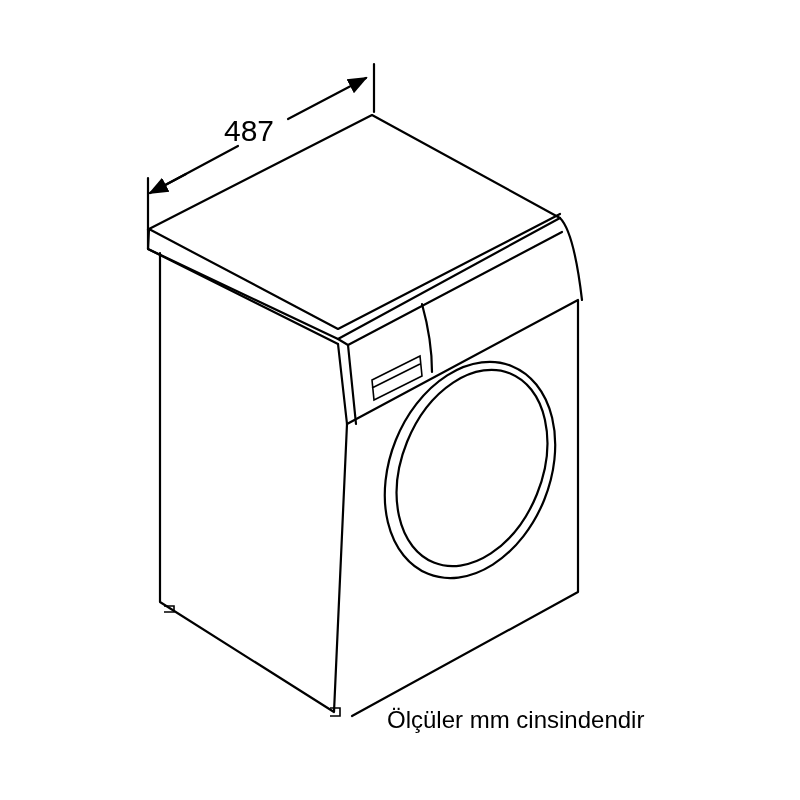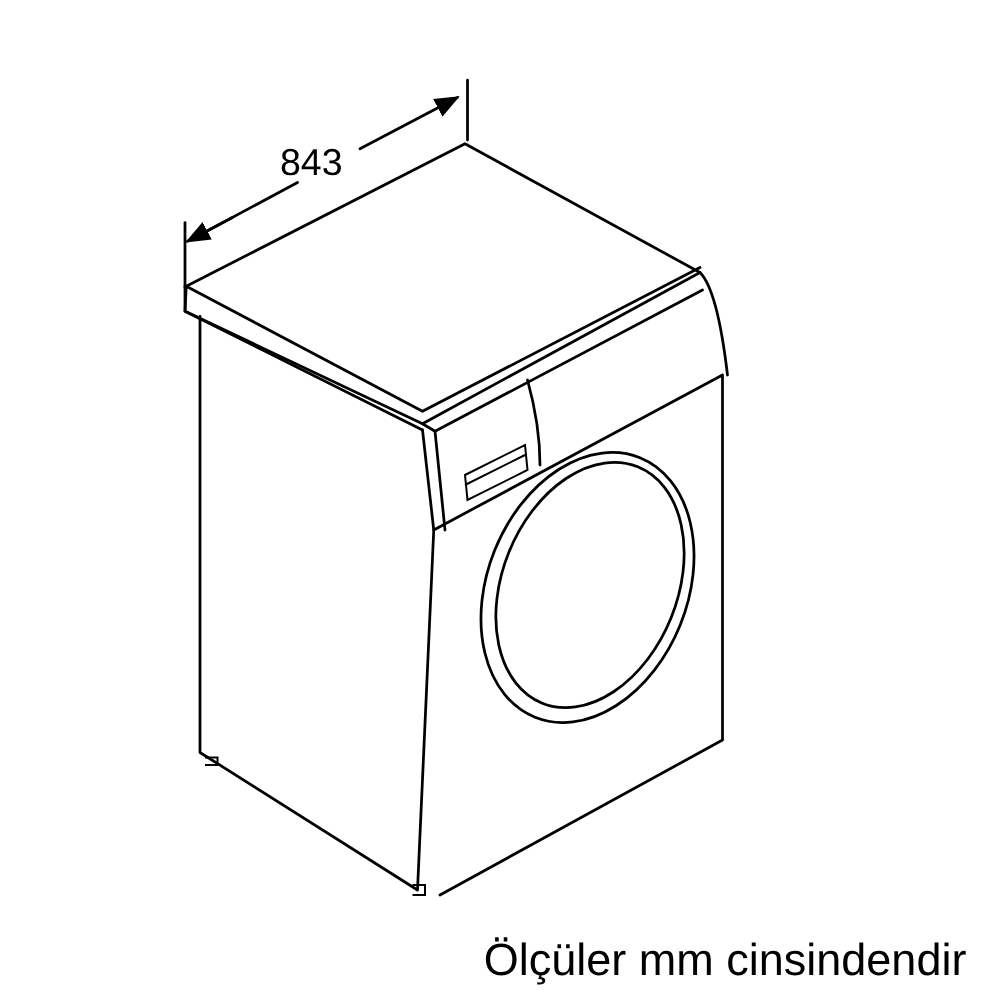--- a/index.html
+++ b/index.html
@@ -2,21 +2,21 @@
 <html><head>
 <meta charset="utf-8">
 <style>
   html,body{margin:0;padding:0;background:#ffffff;}
   body{width:800px;height:800px;position:relative;overflow:hidden;font-family:"Liberation Sans",sans-serif;}
   svg{position:absolute;left:0;top:0;}
   .ln{fill:none;stroke:#000;stroke-width:2.2;stroke-linejoin:round;stroke-linecap:round;}
   .thin{fill:none;stroke:#000;stroke-width:1.6;}
   .label{position:absolute;color:#000;white-space:nowrap;}
   #dim-label{left:224px;top:114px;font-size:30px;line-height:34px;}
-  #caption{left:387px;top:703px;font-size:36px;line-height:34px;margin-top:48px;}
+  #caption{left:387px;top:703px;font-size:24px;line-height:34px;}
 </style>
 </head>
 <body>
 
 <svg width="800" height="800" viewBox="0 0 800 800">
   <defs>
     <marker id="arr" viewBox="0 0 10 10" refX="9" refY="5" markerWidth="9" markerHeight="9" orient="auto">
       <path d="M0 1 L10 5 L0 9 Z" fill="#000"></path>
     </marker>
   </defs>
@@ -36,14 +36,14 @@
   <path class="ln" d="M348 345 L356 424"></path>
   <path class="ln" d="M422 304 Q432 340 432 372"></path>
   <path class="thin" d="M372 380 L420 356 L422 376 L374 400 Z M372 388 L420 364"></path>
   <path class="thin" d="M164 606 L174 606 L174 612 L164 612"></path>
   <path class="thin" d="M330 708 L340 708 L340 716 L330 716"></path>
 
   <ellipse class="ln" cx="470" cy="470" rx="80" ry="112" transform="rotate(22 470 470)"></ellipse>
   <ellipse class="ln" cx="472" cy="468" rx="70" ry="102" transform="rotate(22 472 468)"></ellipse>
 </svg>
 
-<div id="dim-label" class="label">843</div>
+<div id="dim-label" class="label">487</div>
 <div id="caption" class="label">Ölçüler mm cinsindendir</div>
 
 </body></html>

